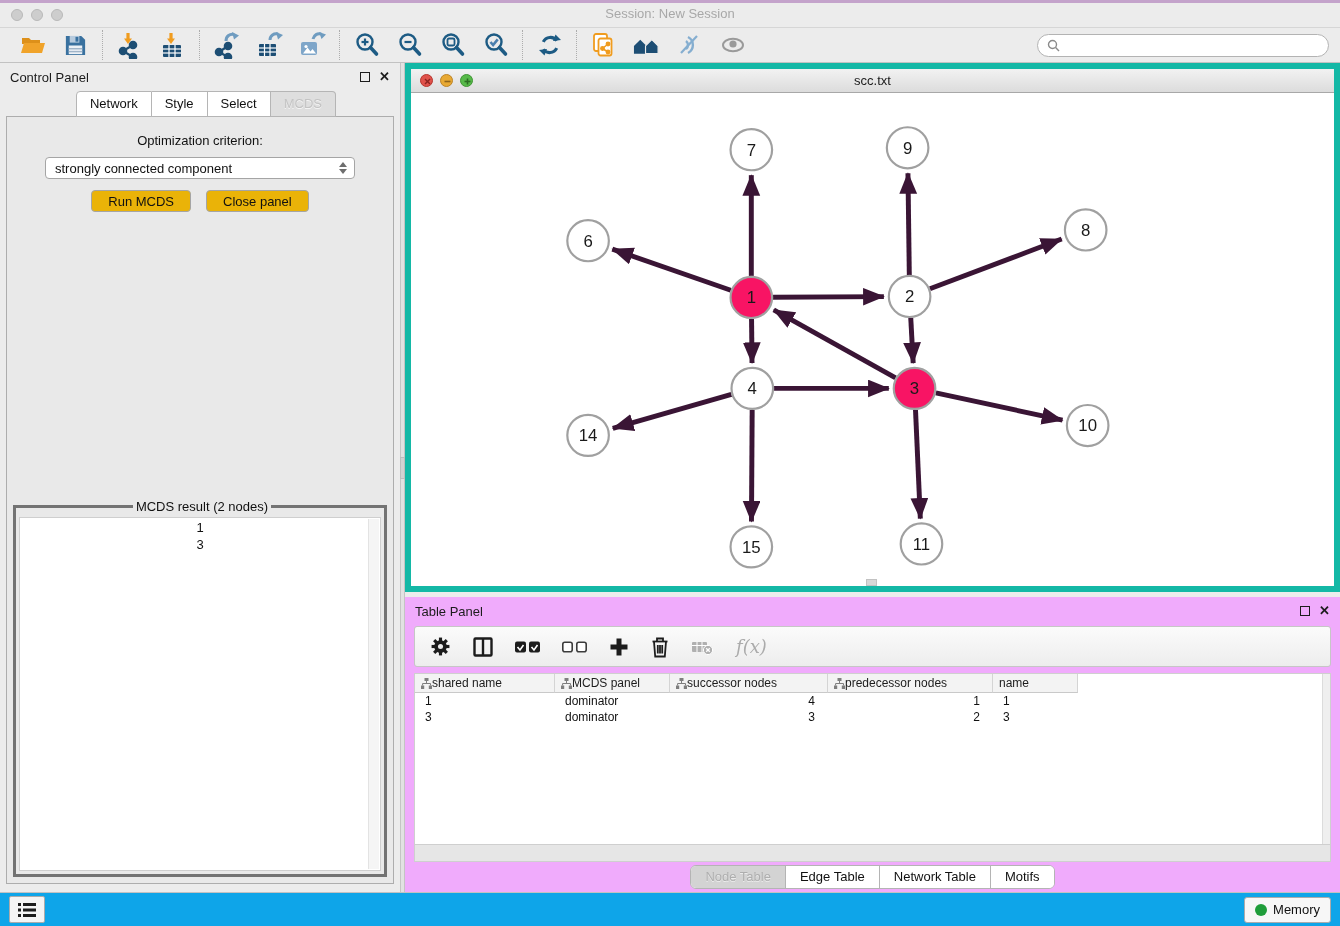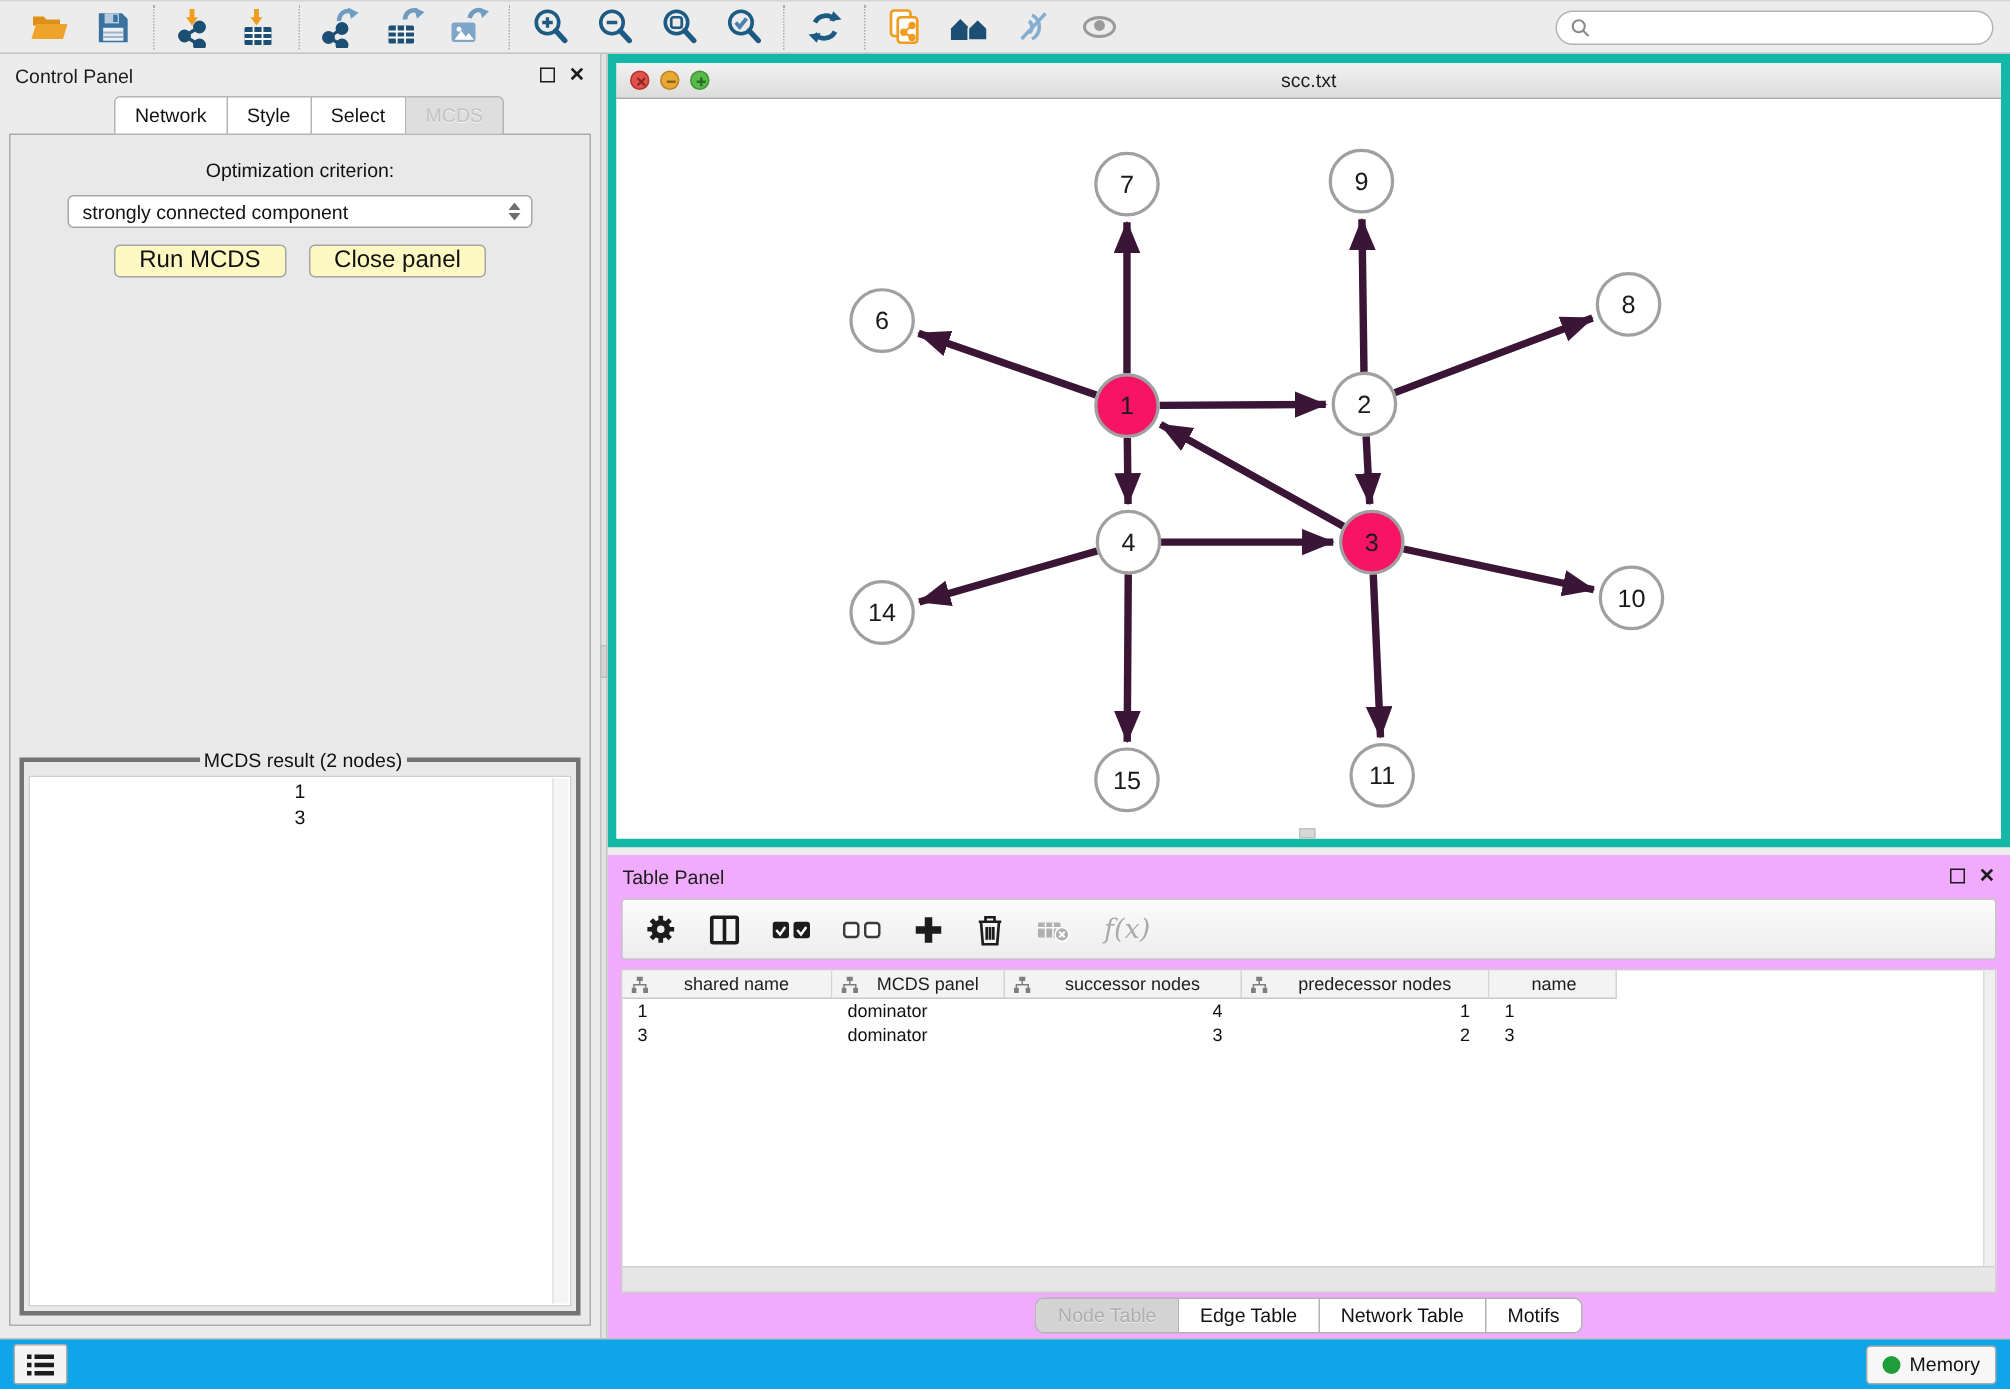--- a/index.html
+++ b/index.html
@@ -38,21 +38,21 @@
 .cp-tab:last-child { border-top-right-radius:4px; }
 .cp-tab.active { background:#dedede; color:#c3c3c3; text-shadow:0 1px 0 #f4f4f4; }
 .cp-box { flex:1; margin:0 6px 8px 6px; border:1px solid #adadad; background:#e9e9e9; display:flex; flex-direction:column; align-items:center; padding-top:16px; position:relative; min-height:0; }
 .opt-label { font-size:13px; color:#111; }
 .cp-select { margin-top:9px; width:310px; height:22px; background:#fff; border:1px solid #a5a5a5; border-radius:4px; display:flex; align-items:center; padding:0 7px 0 9px; font-size:13px; color:#111; }
 .stepper { margin-left:auto; display:flex; flex-direction:column; gap:2px; }
 .stepper i { width:0; height:0; border-left:4px solid transparent; border-right:4px solid transparent; }
 .stepper .up { border-bottom:5px solid #6e6e6e; }
 .stepper .dn { border-top:5px solid #6e6e6e; }
 .cp-buttons { display:flex; gap:15px; margin-top:11px; }
-.cp-btn { height:22px; padding:0 16px; background:#fef9c3; border:1px solid #a5a5a5; border-radius:4px; font-size:16px; color:#111; }
+.cp-btn { height:22px; padding:0 16px; background:#eab308; border:1px solid #a5a5a5; border-radius:4px; font-size:13px; color:#111; }
 .mcds-fieldset { position:absolute; left:6px; right:6px; bottom:6px; height:378px; border:3px solid #737373; padding:3px; background:#e9e9e9;text-align:center; }
 .mcds-fieldset legend { font-size:13px; color:#111; padding:0 3px; margin-left:2px; }
 .result-area { width:100%; height:100%; background:#fff; border:1px solid #cfcfcf; position:relative; font-size:13px; color:#111; padding:1px 5px; line-height:17px; white-space:pre-line; overflow:hidden; }
 .result-scroll { position:absolute; top:1px; bottom:1px; right:1px; width:11px; background:#f5f5f5; border-left:1px solid #e3e3e3; }
 
 
 .v-divider { width:5px; flex:0 0 auto; background:#e2e2e2; border-left:1px solid #c4c4c4; border-right:1px solid #c4c4c4; position:relative; }
 .v-divider .grab { position:absolute; top:394px; left:-1px; width:5px; height:22px; background:#d2d2d2; border:1px solid #bdbdbd; }
 
 
@@ -73,21 +73,21 @@
 .h-divider { height:5px; flex:0 0 auto; background:#ececec; }
 
 
 .table-panel { flex:1; display:flex; flex-direction:column; background:#f0abfc; min-height:0; }
 .tp-toolbar { margin:1px 9px 0 9px; height:41px; flex:0 0 auto; background:linear-gradient(#fbfbfb,#ededed); border:1px solid #c6c6c6; border-radius:3px; display:flex; align-items:center; gap:21px; padding:0 15px; }
 .tp-btn { display:flex; align-items:center; justify-content:center; }
 .fx-label { font-family:"DejaVu Serif", serif; font-style:italic; color:#ababab; font-size:18px; }
 .tp-table-wrap { margin:6px 9px 0 9px; flex:1; background:#fff; border:1px solid #cfcfcf; position:relative; overflow:hidden; display:flex; flex-direction:column; min-height:0; }
 .tp-table-header { display:flex; height:19px; flex:0 0 auto; }
 .tp-hcell { display:flex; align-items:center; background:#f3f3f3; border-right:1px solid #d4d4d4; border-bottom:1px solid #c9c9c9; font-size:12px; color:#1c1c1c; padding:0 4px 0 6px; }
-.tp-hcell .hlabel { flex:1; text-align:center; }
+.tp-hcell .hlabel { flex:1; }
 .tp-hfill { flex:1; background:#fff; }
 .tp-row { display:flex; height:16px; flex:0 0 auto; align-items:center; font-size:12px; color:#111; }
 .tp-cell { overflow:hidden; white-space:nowrap; }
 .tp-vscroll { position:absolute; top:0; right:0; bottom:0; width:8px; background:#efefef; border-left:1px solid #dcdcdc; }
 .tp-scrollstrip { margin:0 9px; height:17px; flex:0 0 auto; background:#e6e6e6; border:1px solid #cfcfcf; border-top:none; }
 .tp-tabs { height:30px; flex:0 0 auto; display:flex; align-items:center; justify-content:center; }
 .seg { display:flex; border:1px solid #b4b4b4; border-radius:6px; overflow:hidden; background:#fff; }
 .seg-item { font-size:13px; padding:3px 14px 4px 14px; border-left:1px solid #b4b4b4; background:#fff; color:#111; }
 .seg-item:first-child { border-left:none; }
 .seg-item.active { background:#d3d3d3; color:#aeaeae; text-shadow:0 1px 0 #ececec; }
@@ -96,20 +96,28 @@
 .statusbar { height:34px; flex:0 0 auto; background:#0ea5e9; border-top:1px solid #c2c2c2; display:flex; align-items:center; padding:0 9px; }
 .sb-left-btn { width:36px; height:27px; border:1px solid #ababab; background:#f4f4f4; display:flex; align-items:center; justify-content:center; border-radius:2px; }
 .memory-btn { margin-left:auto; height:26px; border:1px solid #ababab; background:#f7f7f7; border-radius:3px; display:flex; align-items:center; gap:6px; padding:0 10px; font-size:13px; color:#111; }
 .memory-dot { width:12px; height:12px; border-radius:50%; background:#1f9d3a; }
 </style>
 </head>
 <body>
 
 <div class="app">
 
+  <div class="titlebar">
+    <div class="traffic">
+      <span></span>
+      <span></span>
+      <span></span>
+    </div>
+    <div class="win-title">Session: New Session</div>
+  </div>
 
   <div class="toolbar">
     <div class="tb-group">
       <div class="tb-btn">
         <svg width="26" height="26" viewBox="0 0 26 26">
             <path d="M2 6h7l2 2h9v4H2z" fill="#dd901a"></path>
             <path d="M1 21l3-10h21l-3 10z" fill="#f0a32a"></path>
           </svg>
       </div>
       <div class="tb-btn">

